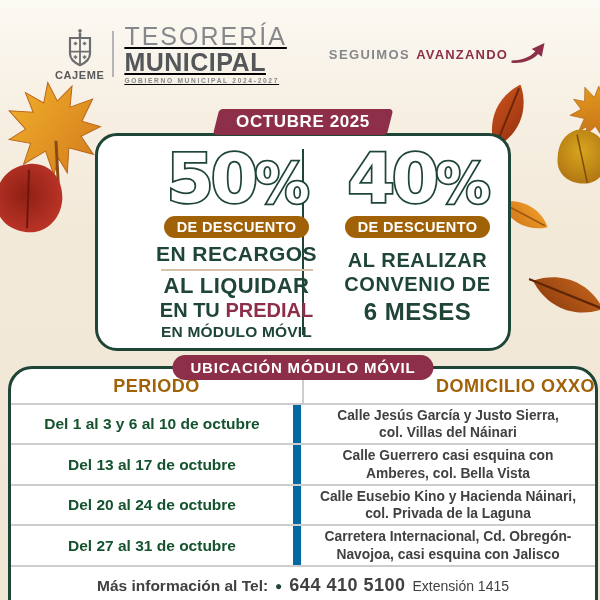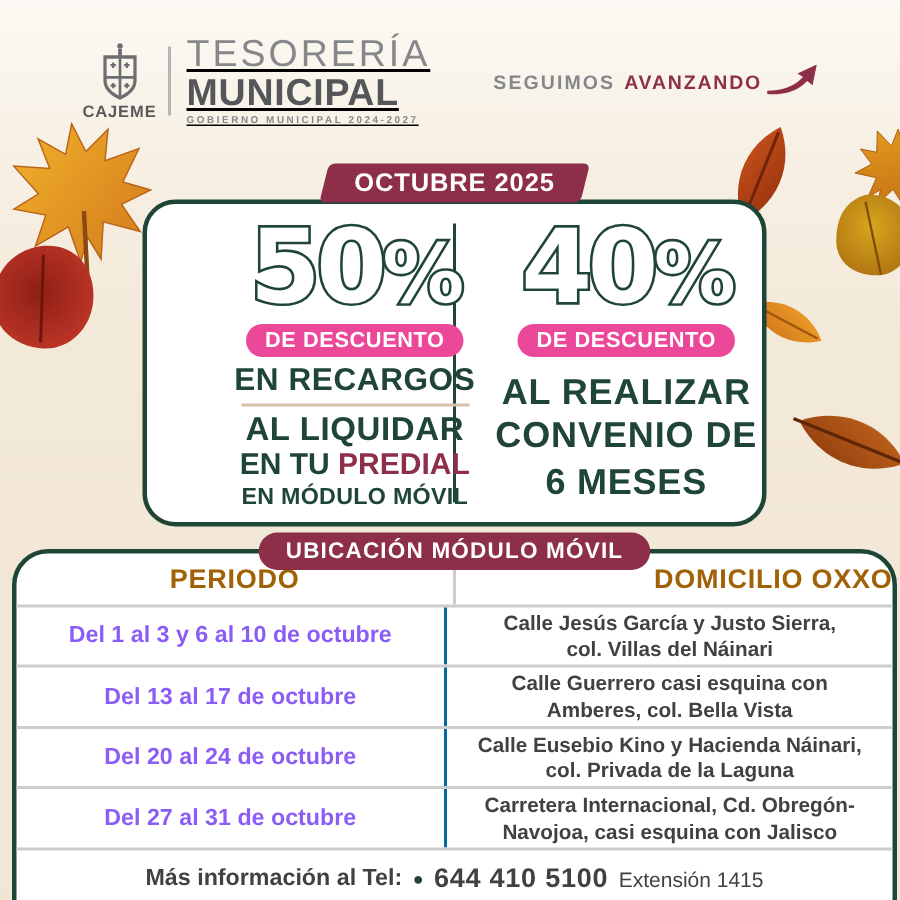--- a/index.html
+++ b/index.html
@@ -29,45 +29,45 @@
   .month-badge{position:absolute;left:50%;top:-27px;transform:translateX(-50%) skewX(-14deg);
     background:#8e2f4a;border-radius:4px;padding:3px 20px;z-index:2;}
   .month-badge span{display:inline-block;transform:skewX(14deg);color:#fff;font-weight:800;
     font-size:17px;letter-spacing:.6px;white-space:nowrap;}
   .promo-grid{position:absolute;left:0;right:0;top:0;bottom:0;display:flex;margin-left:48px;}
   .promo-divider{position:absolute;left:50%;top:13px;bottom:13px;width:2px;background:#1f4536;transform:translateX(-1px);}
   .promo-col{flex:1;display:flex;flex-direction:column;align-items:center;padding-top:6px;}
   .big-pct{font-family:"DejaVu Sans",sans-serif;font-size:68px;font-weight:800;color:#fff;
     -webkit-text-stroke:3.5px #1f4536;paint-order:stroke fill;letter-spacing:-3px;line-height:1.08;}
   .pct-sign{font-size:.8em;}
-  .pill{background:#ec4899;color:#fff;font-weight:800;font-size:14.5px;letter-spacing:.4px;
+  .pill{background:#a16207;color:#fff;font-weight:800;font-size:14.5px;letter-spacing:.4px;
     padding:3px 13px;border-radius:14px;margin:1px 0 4px;white-space:nowrap;}
   .gl{color:#1f4536;font-weight:800;line-height:1.12;}
   .l1{font-size:21px;letter-spacing:.4px;}
   .rule{width:152px;height:2px;background:#d9c0a8;margin:3px 0;}
   .l2{font-size:20px;}
   .l2 .hl{color:#8e2f4a;}
   .l3{font-size:22px;letter-spacing:.4px;}
   .l4{font-size:15.5px;letter-spacing:.2px;margin-top:2px;}
-  .r-mid{color:#1f4536;font-weight:600;font-size:24px;letter-spacing:.6px;line-height:1.2;}
+  .r-mid{color:#1f4536;font-weight:600;font-size:20px;letter-spacing:.6px;line-height:1.2;}
   .r-big{color:#1f4536;font-weight:800;font-size:24px;letter-spacing:.5px;margin-top:2px;}
   .promo-col.right .pill{margin-bottom:10px;}
   
   .table-card{position:absolute;left:8px;top:366px;width:584px;height:252px;background:#fff;
     border:3px solid #1f4536;border-radius:24px;z-index:1;}
   .table-badge{position:absolute;left:50%;top:-14px;transform:translateX(-50%);background:#8e2f4a;
     color:#fff;font-weight:800;font-size:15px;letter-spacing:.8px;padding:4px 18px;border-radius:16px;
     z-index:2;white-space:nowrap;}
   .tbl{position:absolute;left:0;right:0;top:0;bottom:0;display:flex;flex-direction:column;}
   .tbl-header{display:flex;height:34px;align-items:center;}
   .th{flex:1;text-align:right;color:#a16207;font-weight:800;font-size:18px;letter-spacing:.5px;}
   .th.first{border-right:2px solid #cdcdcd;height:100%;display:flex;align-items:center;justify-content:center;}
   .tbl-row{display:flex;border-top:2px solid #cdcdcd;min-height:38px;}
   .td-periodo{flex:1;display:flex;align-items:center;justify-content:center;font-size:15.5px;
-    font-weight:700;color:#8b5cf6;border-right:2px solid #0369a1;text-align:center;}
+    font-weight:700;color:#14532d;border-right:8px solid #0369a1;text-align:center;}
   .td-dom{flex:1;display:flex;flex-direction:column;align-items:center;justify-content:center;
     font-size:13.8px;font-weight:700;color:#414042;line-height:1.25;text-align:left;padding:2px 6px;}
   .tbl-footer{border-top:2px solid #cdcdcd;display:flex;align-items:center;justify-content:center;
     gap:7px;height:38px;}
   .ft-label{font-size:15.5px;font-weight:800;color:#414042;}
   .ft-bullet{color:#1f4536;font-size:12px;line-height:1;}
   .ft-phone{font-size:18px;font-weight:800;color:#414042;letter-spacing:.5px;}
   .ft-ext{font-size:14px;color:#414042;font-weight:400;}
 </style>
 </head>

